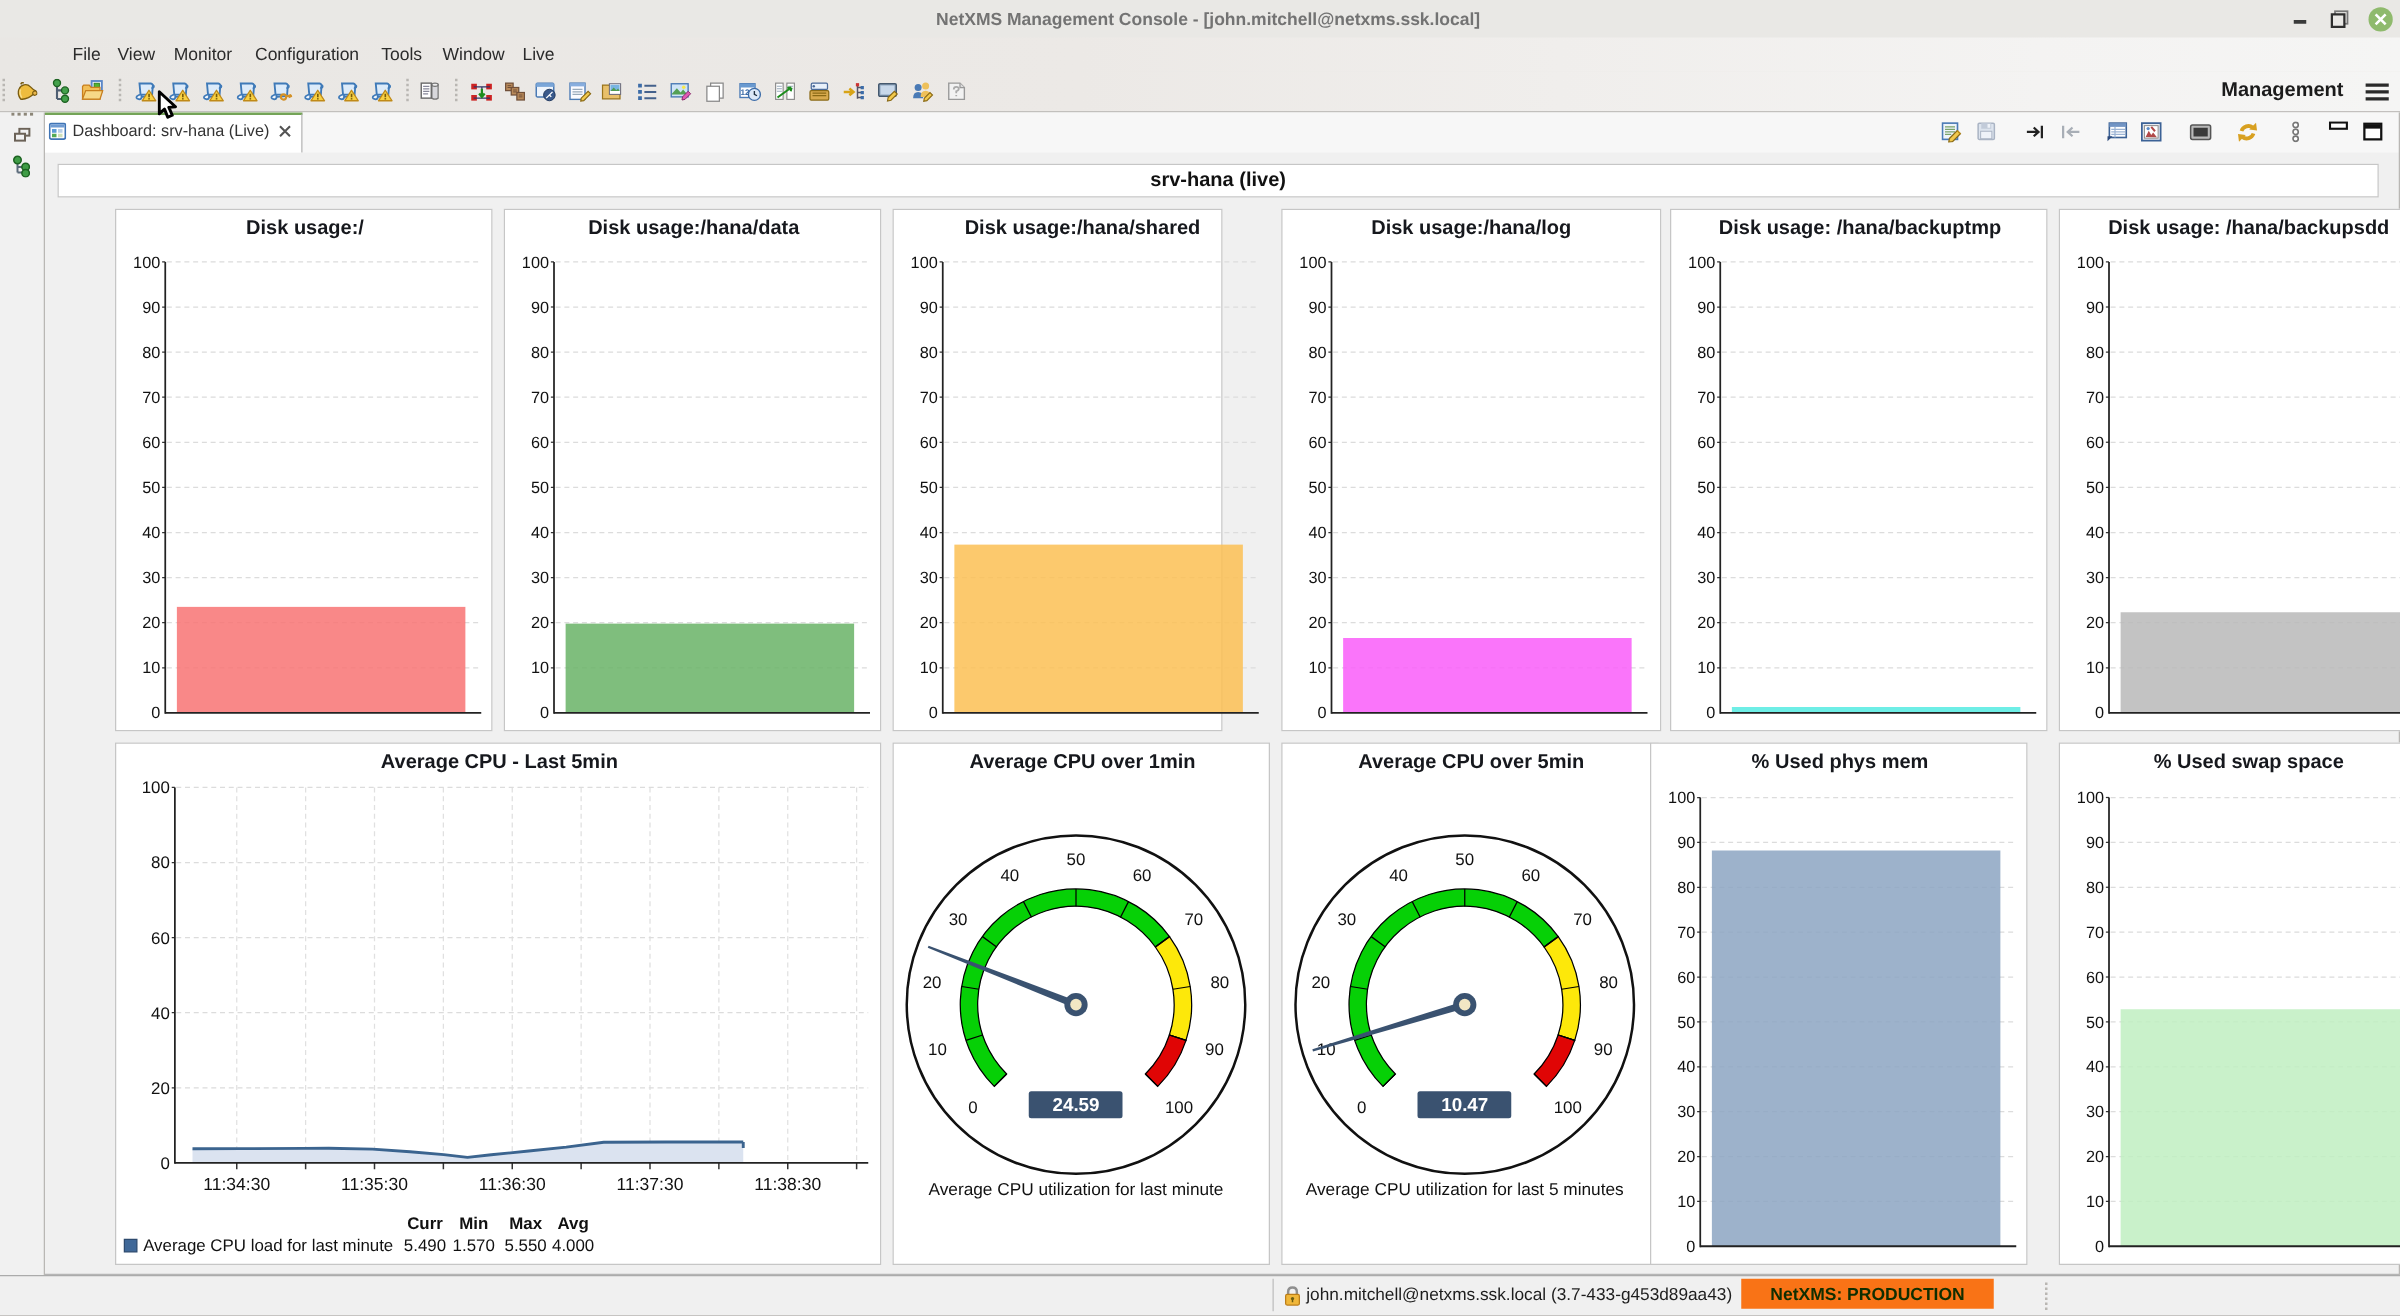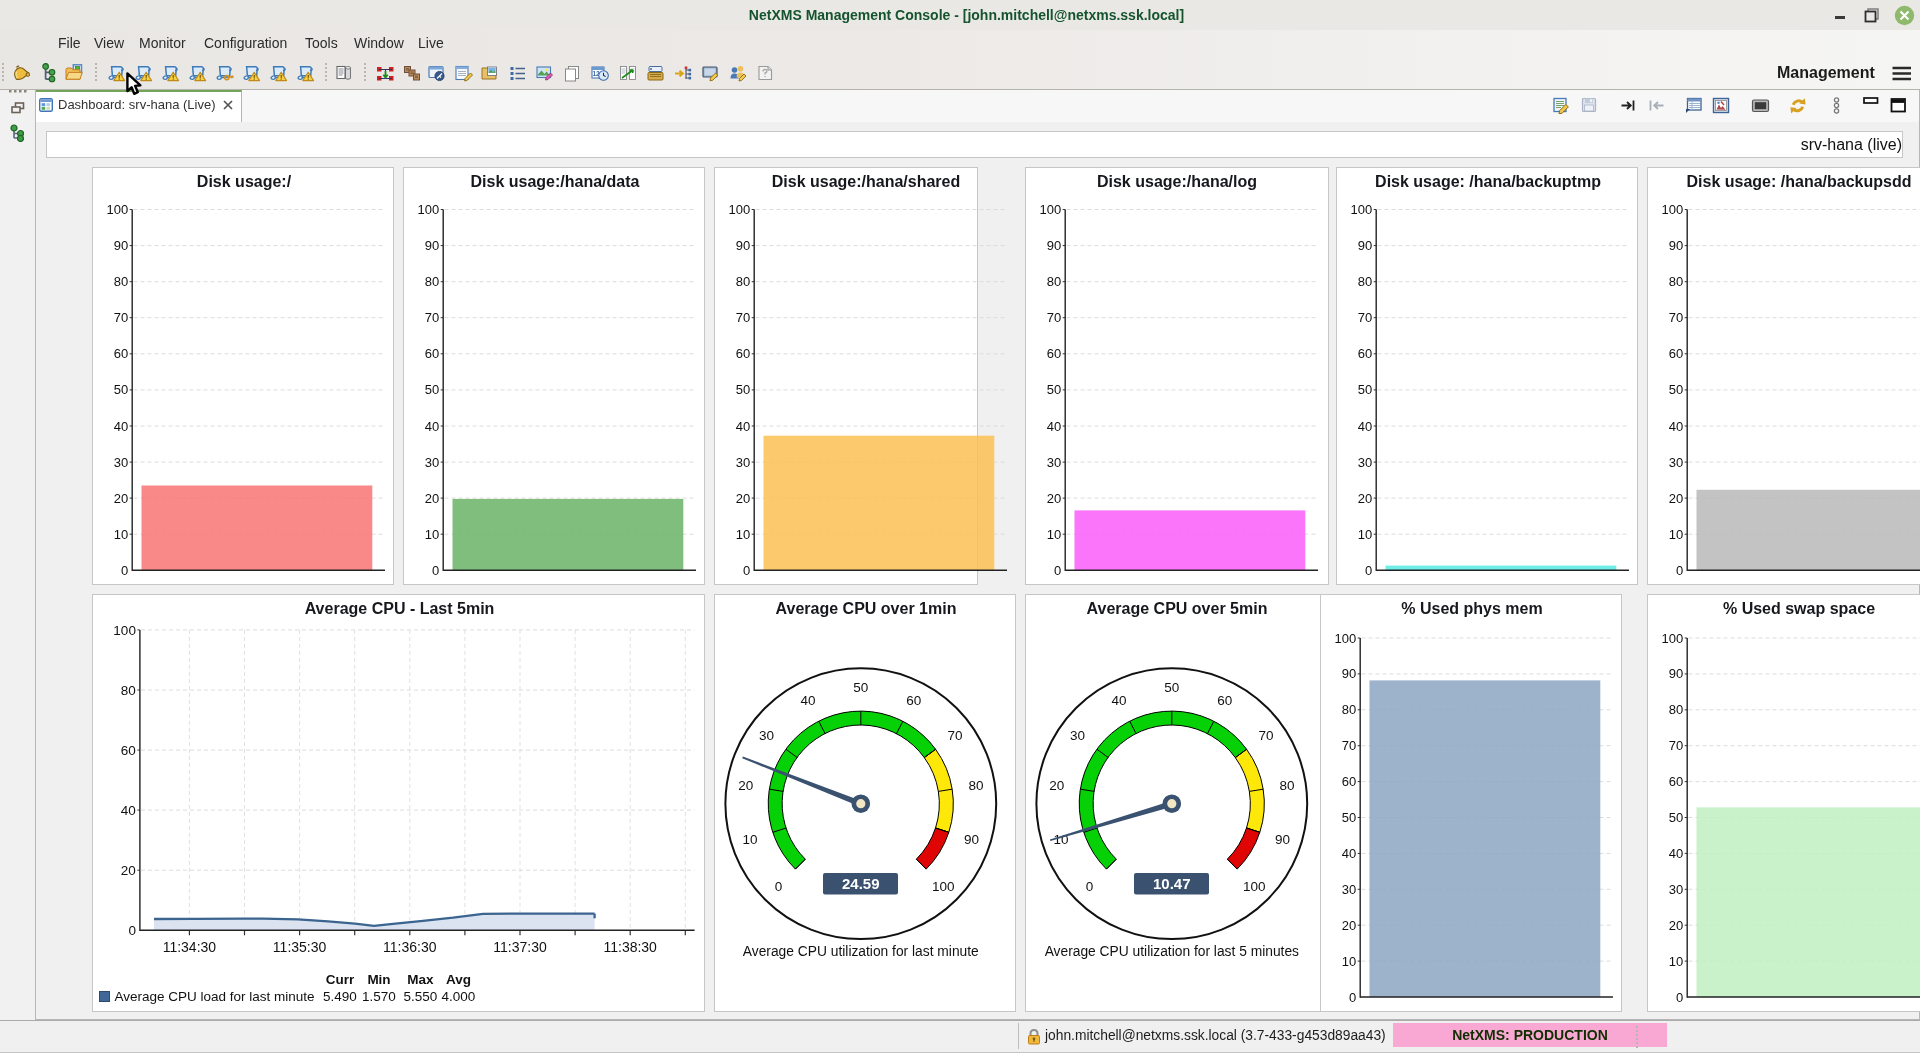--- a/index.html
+++ b/index.html
@@ -6,21 +6,21 @@
 body { font-family:"Liberation Sans",sans-serif; background:#e9e8e5; position:relative; }
 .abs { position:absolute; }
 .panel { position:absolute; background:#fff; border:1px solid #c6c6c6;margin-left:46px; }
 .panel svg { position:absolute; left:0; top:0; }
 svg text { font-family:"Liberation Sans",sans-serif; }
 .menuitem { position:absolute; top:0; height:27px; line-height:27px; font-size:14px; color:#2b2b2b;margin-left:48px; }
 </style></head>
 <body>
 
 <div class="abs" style="left:0;top:0;width:1920px;height:30px;background:#e9e8e5"></div>
-<div class="abs" style="left:0;top:0;width:1920px;height:30px;text-align:center;line-height:30px;font-size:14px;font-weight:bold;color:#14532d;text-indent:13px">NetXMS Management Console - [john.mitchell@netxms.ssk.local]</div>
+<div class="abs" style="left:0;top:0;width:1920px;height:30px;text-align:center;line-height:30px;font-size:14px;font-weight:bold;color:#737373;text-indent:13px">NetXMS Management Console - [john.mitchell@netxms.ssk.local]</div>
 
 <div class="abs" style="left:1835px;top:16px;width:10px;height:2.5px;background:#3a3a3a"></div>
 <svg class="abs" style="left:1864px;top:8px" width="16" height="16" viewBox="0 0 16 16">
     <rect x="4" y="1" width="10" height="10" fill="none" stroke="#777" stroke-width="1.4"></rect>
     <rect x="1.5" y="3.5" width="10" height="10" fill="#e9e8e5" stroke="#2e2e2e" stroke-width="1.8"></rect>
   </svg>
 <svg class="abs" style="left:1894px;top:5px" width="21" height="21" viewBox="0 0 21 21">
     <circle cx="10.5" cy="10.5" r="9.7" fill="#8fba6d"></circle>
     <path d="M6.5,6.5 L14.5,14.5 M14.5,6.5 L6.5,14.5" stroke="#fff" stroke-width="2.1"></path>
   </svg>
@@ -313,21 +313,21 @@
   </svg>
 <svg class="abs" style="left:1863px;top:96.5px" width="17" height="8" viewBox="0 0 17 8">
     <rect x="1" y="1" width="13.5" height="5" fill="#fff" stroke="#111" stroke-width="1.7"></rect>
   </svg>
 <svg class="abs" style="left:1890px;top:96.5px" width="17" height="17" viewBox="0 0 17 17">
     <rect x="1.5" y="2" width="13.5" height="12.5" fill="#fff" stroke="#111" stroke-width="1.8"></rect>
     <rect x="2" y="2.5" width="12.5" height="3.4" fill="#111"></rect>
   </svg>
 <div class="abs" style="left:36px;top:1019px;width:1884px;height:1px;background:#b5b5b5"></div>
 <div class="abs" style="left:1919px;top:90px;width:1px;height:930px;background:#b9b7b4"></div>
-<div class="abs" style="left:46px;top:131px;width:1857px;height:27px;background:#fff;border:1px solid #c6c6c6;text-align:right;line-height:25px;font-size:16px;font-weight:normal;color:#111">srv-hana (live)</div>
+<div class="abs" style="left:46px;top:131px;width:1857px;height:27px;background:#fff;border:1px solid #c6c6c6;text-align:center;line-height:25px;font-size:16px;font-weight:bold;color:#111">srv-hana (live)</div>
 <div class="panel" style="left:46px;top:167px;width:302px;height:418px">
 <svg width="302" height="418" viewBox="0 0 302 418">
 <text x="151.0" y="19" text-anchor="middle" font-size="16" font-weight="bold" fill="#16181d">Disk usage:/</text>
 <text x="35.2" y="406.8" text-anchor="end" font-size="13" fill="#111">0</text>
 <line x1="40.5" y1="366.2" x2="292" y2="366.2" stroke="#dcdcdc" stroke-width="1" stroke-dasharray="4 3"></line>
 <line x1="36.7" y1="366.2" x2="39.2" y2="366.2" stroke="#333" stroke-width="1"></line>
 <text x="35.2" y="370.7" text-anchor="end" font-size="13" fill="#111">10</text>
 <line x1="40.5" y1="330.1" x2="292" y2="330.1" stroke="#dcdcdc" stroke-width="1" stroke-dasharray="4 3"></line>
 <line x1="36.7" y1="330.1" x2="39.2" y2="330.1" stroke="#333" stroke-width="1"></line>
 <text x="35.2" y="334.6" text-anchor="end" font-size="13" fill="#111">20</text>
@@ -770,17 +770,17 @@
   </div>
 <div class="abs" style="left:0;top:1020px;width:1920px;height:33px;background:#f0f0f0;border-top:1px solid #ababab"></div>
 <div class="abs" style="left:1018px;top:1023px;width:1px;height:26px;background:#bdbdbd"></div>
 <svg class="abs" style="left:1026px;top:1028px" width="16" height="17" viewBox="0 0 16 17">
     <path d="M4.5,8 L4.5,5.5 Q4.5,2 8,2 Q11.5,2 11.5,5.5 L11.5,8" fill="none" stroke="#8f8f8f" stroke-width="2"></path>
     <rect x="2.5" y="7.5" width="11" height="8.5" rx="1.2" fill="#f0b73a" stroke="#bc7e18" stroke-width="1"></rect>
     <circle cx="8" cy="10.8" r="1.3" fill="#6b5c10"></circle>
     <rect x="7.4" y="11.2" width="1.2" height="2.6" fill="#6b5c10"></rect>
   </svg>
 <div class="abs" style="left:1045px;top:1028px;font-size:13.8px;color:#1d1d1d">john.mitchell@netxms.ssk.local (3.7-433-g453d89aa43)</div>
-<div class="abs" style="left:1393px;top:1022.5px;width:274px;height:24.2px;background:#f9a8d4;text-align:center;line-height:24px;font-size:14px;font-weight:bold;color:#102e00">NetXMS: PRODUCTION</div>
+<div class="abs" style="left:1393px;top:1022.5px;width:202px;height:24.2px;background:#f97316;text-align:center;line-height:24px;font-size:14px;font-weight:bold;color:#102e00">NetXMS: PRODUCTION</div>
 <div class="abs" style="left:1636px;top:1026px;width:2px;height:22px;border-left:2px dotted #b9b6b2"></div>
 <svg class="abs" style="left:126px;top:72px" width="17" height="25" viewBox="0 0 17 25">
     <path d="M1.4,1.4 L1.4,19.0 L5.6,15.3 L8.2,21.8 L11.8,20.2 L9.1,13.9 L14.4,13.4 Z" fill="#fff" stroke="#000" stroke-width="2.4" stroke-linejoin="round"></path>
   </svg>
 <div class="abs" style="left:0;top:1052px;width:1920px;height:1px;background:#c6c4c2"></div>
 </body></html>

